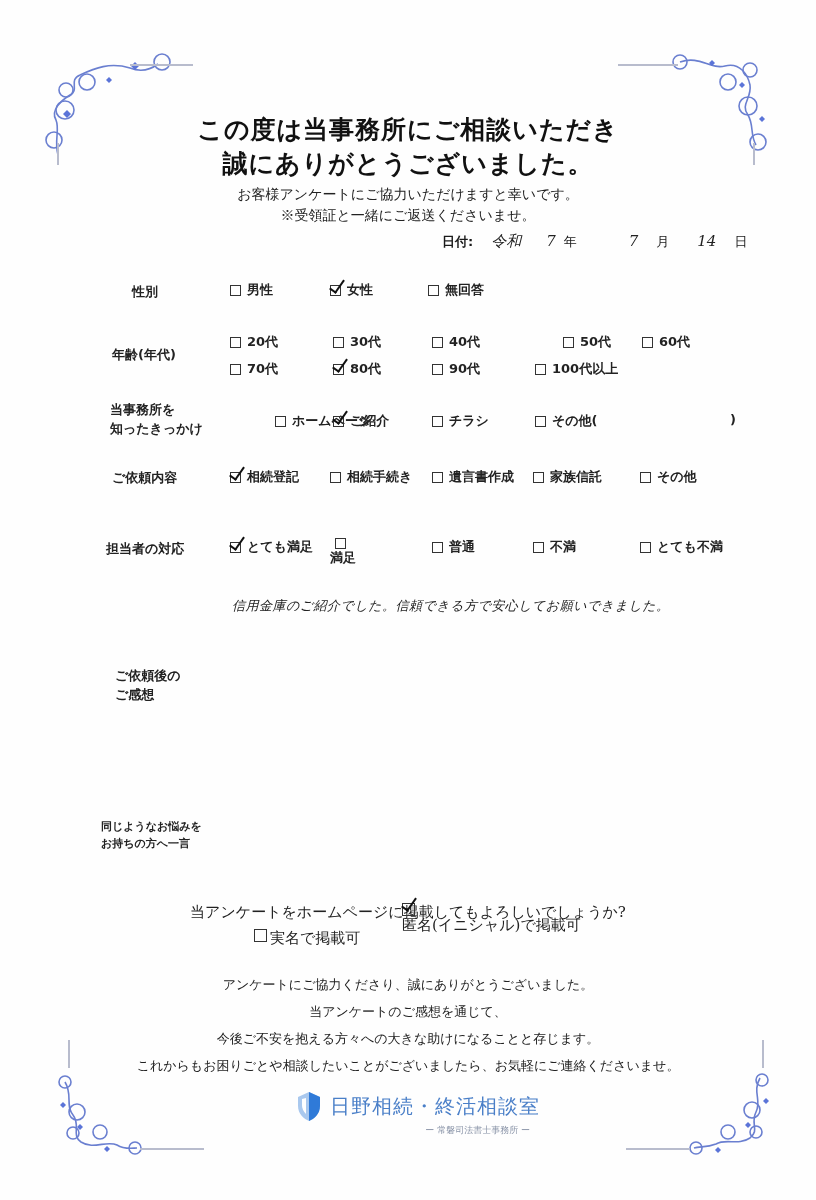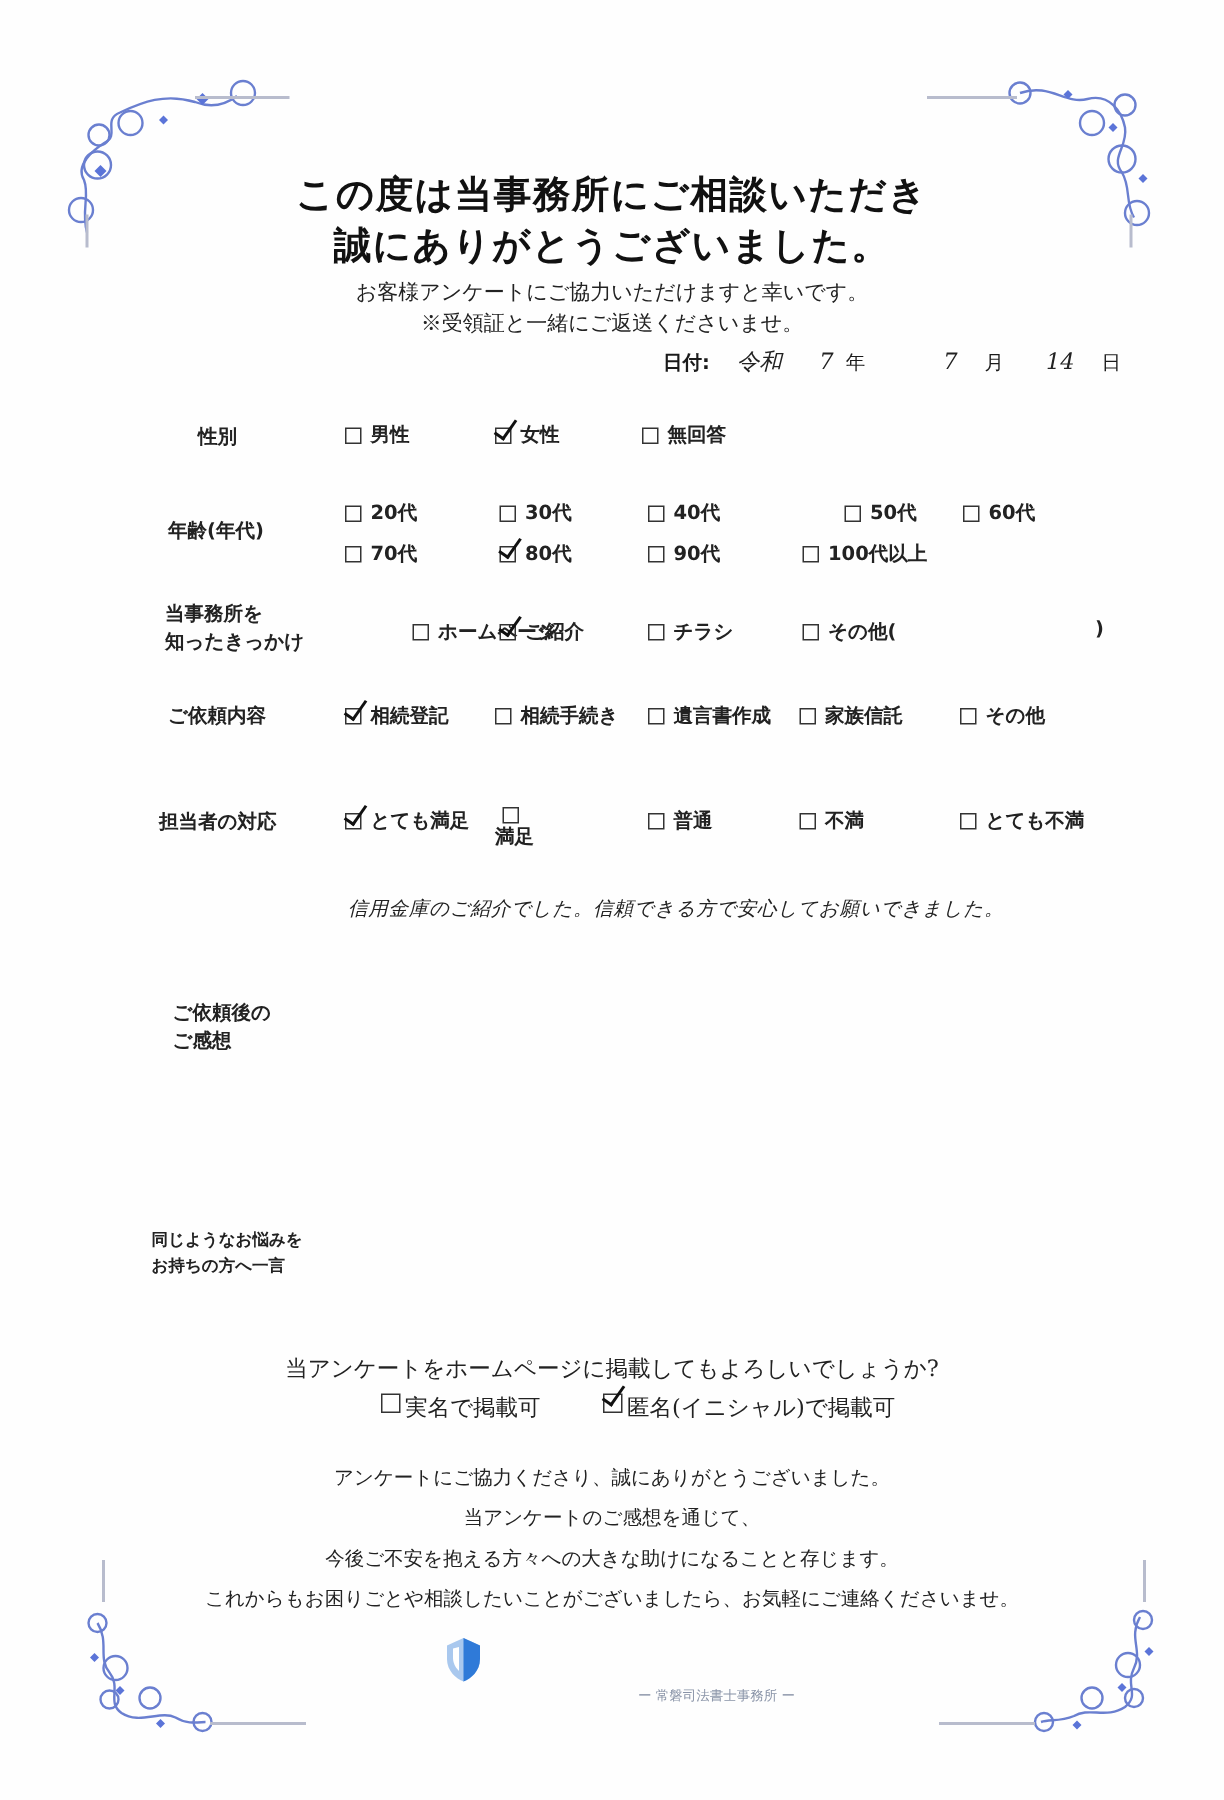--- a/index.html
+++ b/index.html
@@ -255,30 +255,31 @@
   <div>同じようなお悩みを</div>
   <div>お持ちの方へ一言</div>
 </div>
 <div class="abs" style="left:232px;top:818px;width:460px;height:40px;"></div>
 
 <div class="abs pub-q" style="top:903px;">当アンケートをホームページに掲載してもよろしいでしょうか?</div>
 <div class="abs pub-opt" style="left:254px;top:929px;">
     <span class="box"></span>
     <span>実名で掲載可</span>
   </div>
-<div class="abs pub-opt" style="left:402px;top:929px;">
+<div class="abs pub-opt" style="left:402px;top:903px;flex-direction:column;">
     <span class="box checked"></span>
     <span>匿名(イニシャル)で掲載可</span>
   </div>
 
 <div class="abs thanks" style="top:976px;">アンケートにご協力くださり、誠にありがとうございました。</div>
 <div class="abs thanks" style="top:1003px;">当アンケートのご感想を通じて、</div>
 <div class="abs thanks" style="top:1030px;">今後ご不安を抱える方々への大きな助けになることと存じます。</div>
 <div class="abs thanks" style="top:1057px;">これからもお困りごとや相談したいことがございましたら、お気軽にご連絡くださいませ。</div>
 
 <div class="abs logo">
   <svg width="26" height="32" viewBox="0 0 26 32">
     <path d="M13 2 L24 7 L24 16 C24 24 18 29 13 31 C8 29 2 24 2 16 L2 7 Z" fill="#a9c8ee"></path>
     <path d="M13 2 L24 7 L24 16 C24 24 18 29 13 31 Z" fill="#2f7ad8"></path>
     <path d="M6 9 L10 8 L10 24 C7 21 6 18 6 15 Z" fill="#ffffff"></path>
   </svg>
+  <span class="logo-name">日野相続・終活相談室</span>
 </div>
 <div class="abs logo-sub">ー 常磐司法書士事務所 ー</div>
 
 </body></html>

